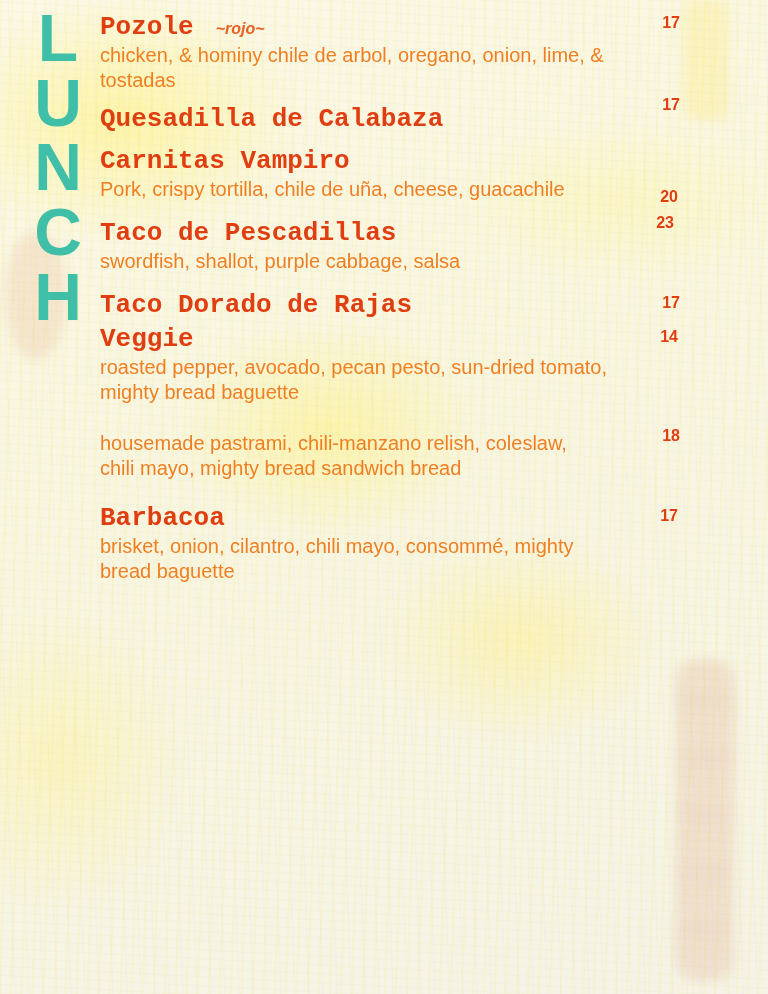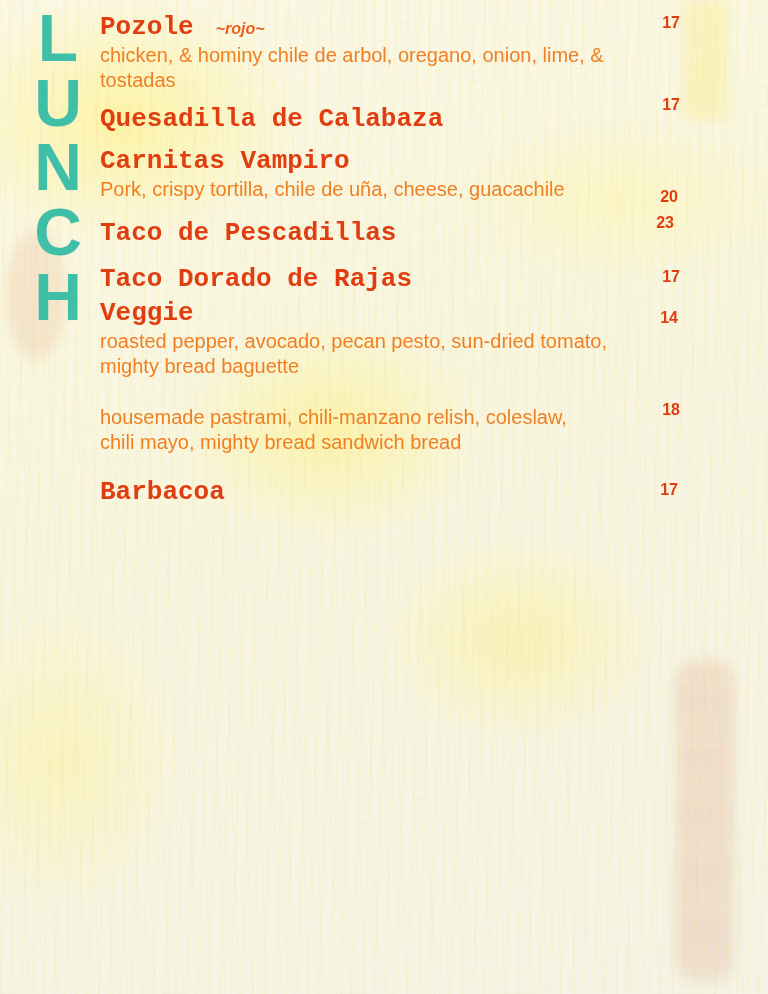--- a/index.html
+++ b/index.html
@@ -176,44 +176,46 @@
         <span class="item-name">Carnitas Vampiro</span>
       </div>
       <div class="item-desc">Pork, crispy tortilla, chile de uña, cheese, guacachile</div>
       <div class="item-price" style="top:8px;right:42px;margin-top:34px;">20</div>
     </div>
 
     <div class="item" style="margin-bottom:16px;">
       <div class="item-head">
         <span class="item-name">Taco de Pescadillas</span>
       </div>
+      <div class="item-desc">swordfish, shallot, purple cabbage, salsa</div>
       <div class="item-price" style="top:-4px;right:46px;">23</div>
     </div>
 
     <div class="item" style="margin-bottom:4px;">
       <div class="item-head">
         <span class="item-name">Taco Dorado de Rajas</span>
       </div>
       <div class="item-price" style="top:4px;">17</div>
     </div>
 
     <div class="item" style="margin-bottom:26px;">
       <div class="item-head">
         <span class="item-name">Veggie</span>
       </div>
       <div class="item-desc">roasted pepper, avocado, pecan pesto, sun-dried tomato, mighty bread baguette</div>
-      <div class="item-price" style="top:4px;right:42px;margin-top:7px;">14</div>
+      <div class="item-price" style="top:4px;right:42px;">14</div>
     </div>
 
     <div class="item" style="margin-bottom:22px;">
       <div class="item-desc" style="max-width:500px;">housemade pastrami, chili-manzano relish, coleslaw, chili mayo, mighty bread sandwich bread</div>
       <div class="item-price" style="top:-4px;right:40px;">18</div>
     </div>
 
     <div class="item">
       <div class="item-head">
         <span class="item-name">Barbacoa</span>
       </div>
+      <div class="item-desc" style="max-width:520px;">brisket, onion, cilantro, chili mayo, consommé, mighty bread baguette</div>
       <div class="item-price" style="top:4px;right:42px;">17</div>
     </div>
 
   </div>
 </div>
 
 </body></html>

